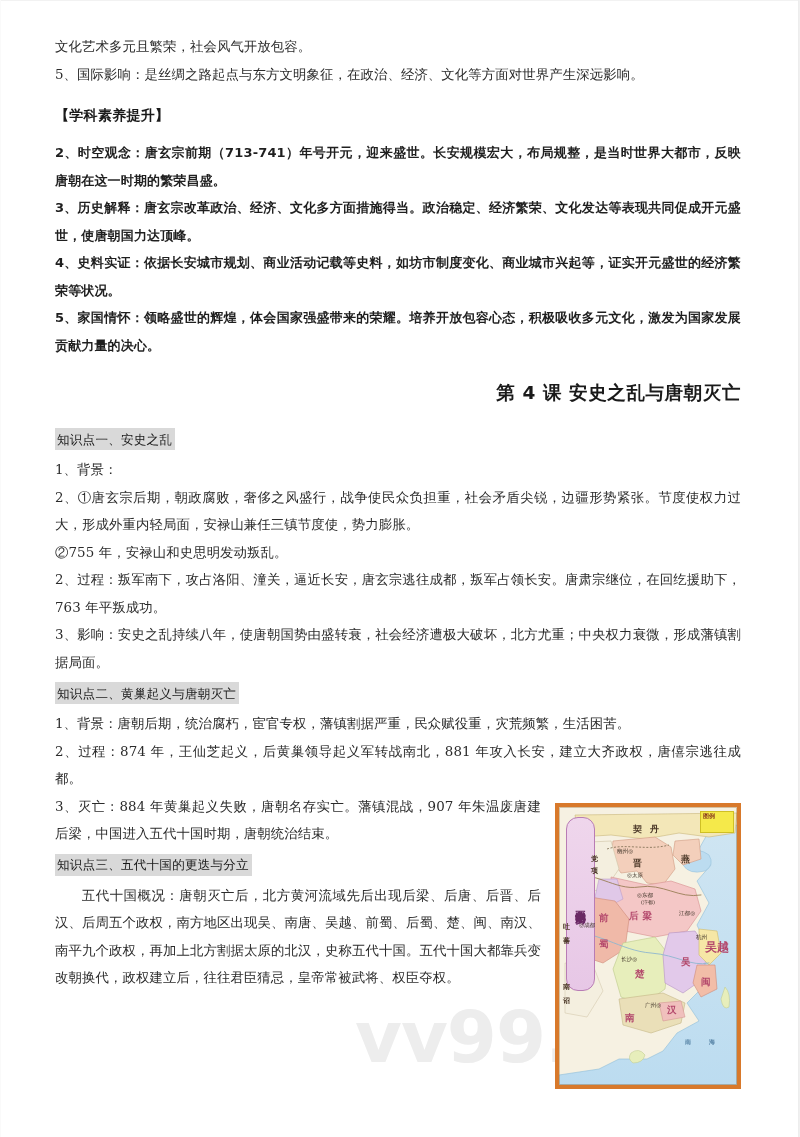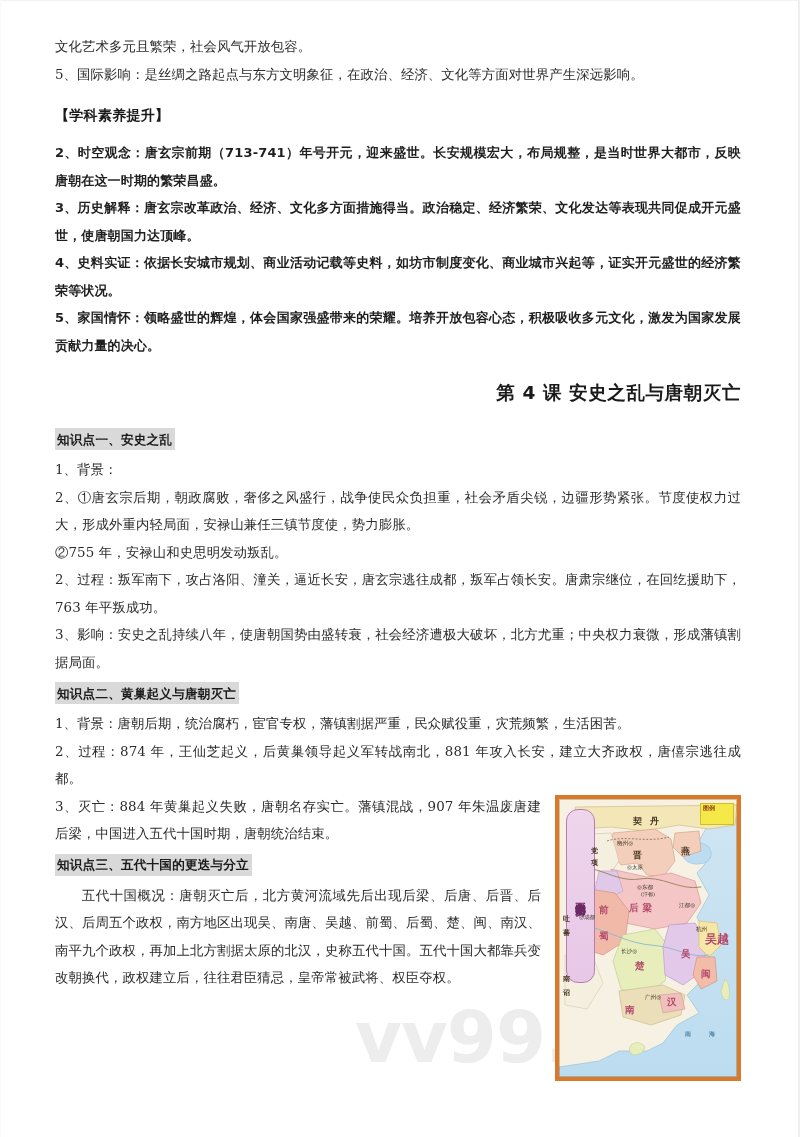--- a/index.html
+++ b/index.html
@@ -104,38 +104,38 @@
     font-size: 18.5px;
     color: #1a1a1a;
     text-align: right;
     margin: 21px 0 17px 0;
     letter-spacing: 0.6px;
   }
 
   .kp-heading {
     display: inline-block;
     font-family: "DejaVu Sans", "Liberation Sans", sans-serif;
-    font-weight: 700;
+    font-weight: 400;
     font-size: 12.6px;
     line-height: 19px;
     color: #1a1a1a;
     background: #d9d9d9;
     padding: 1.5px 3px 1.5px 2px;
     margin: 6px 0 6px 0;
     letter-spacing: 0.2px;
   }
 
   .kp-wrap { margin: 0; }
 
   
   .map-figure {
     float: right;
     width: 186px;
     height: 286px;
-    margin: 2px 0 6px 14px;
+    margin: 10px 0 6px 14px;
     position: relative;
     z-index: 3;
     text-decoration: underline;
   }
 
   .map-frame {
     position: relative;
     width: 100%;
     height: 100%;
     box-sizing: border-box;

